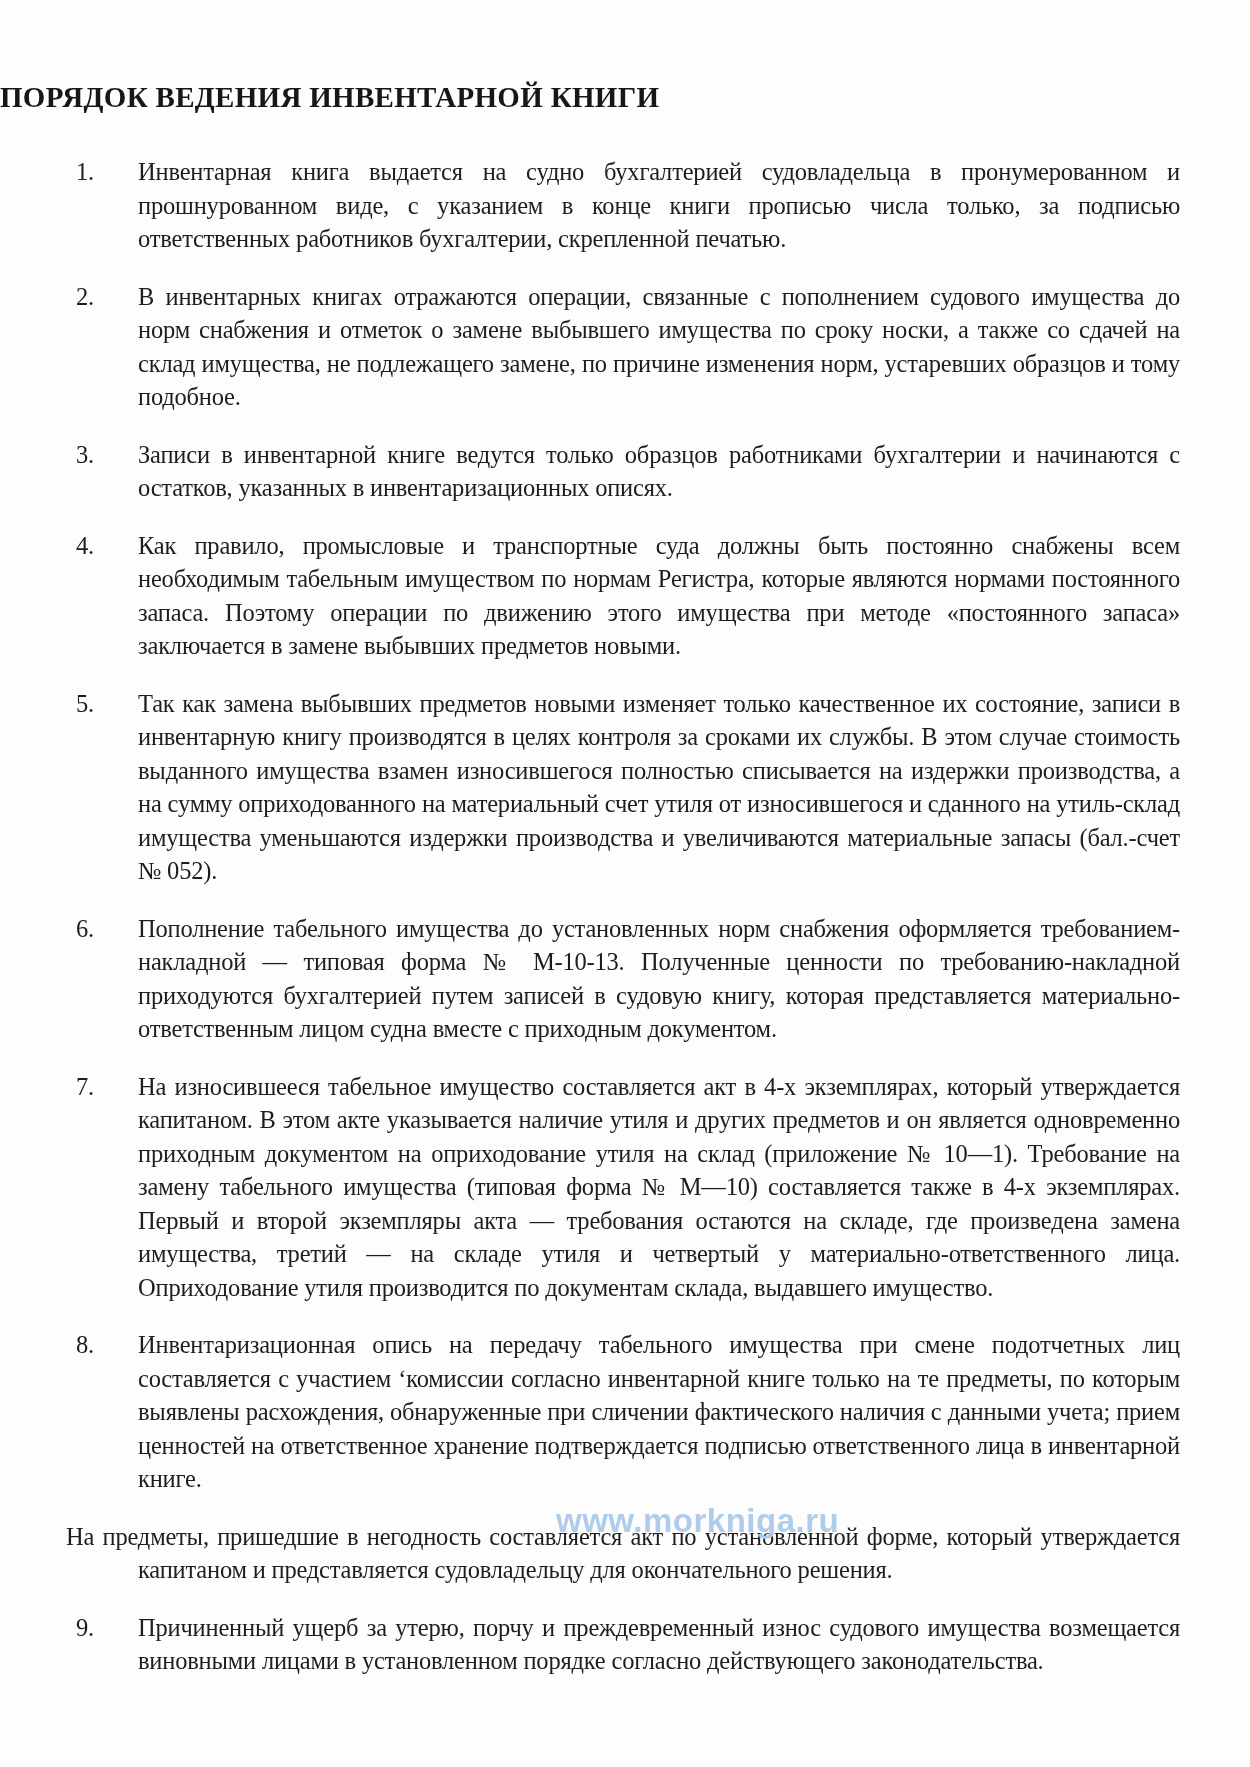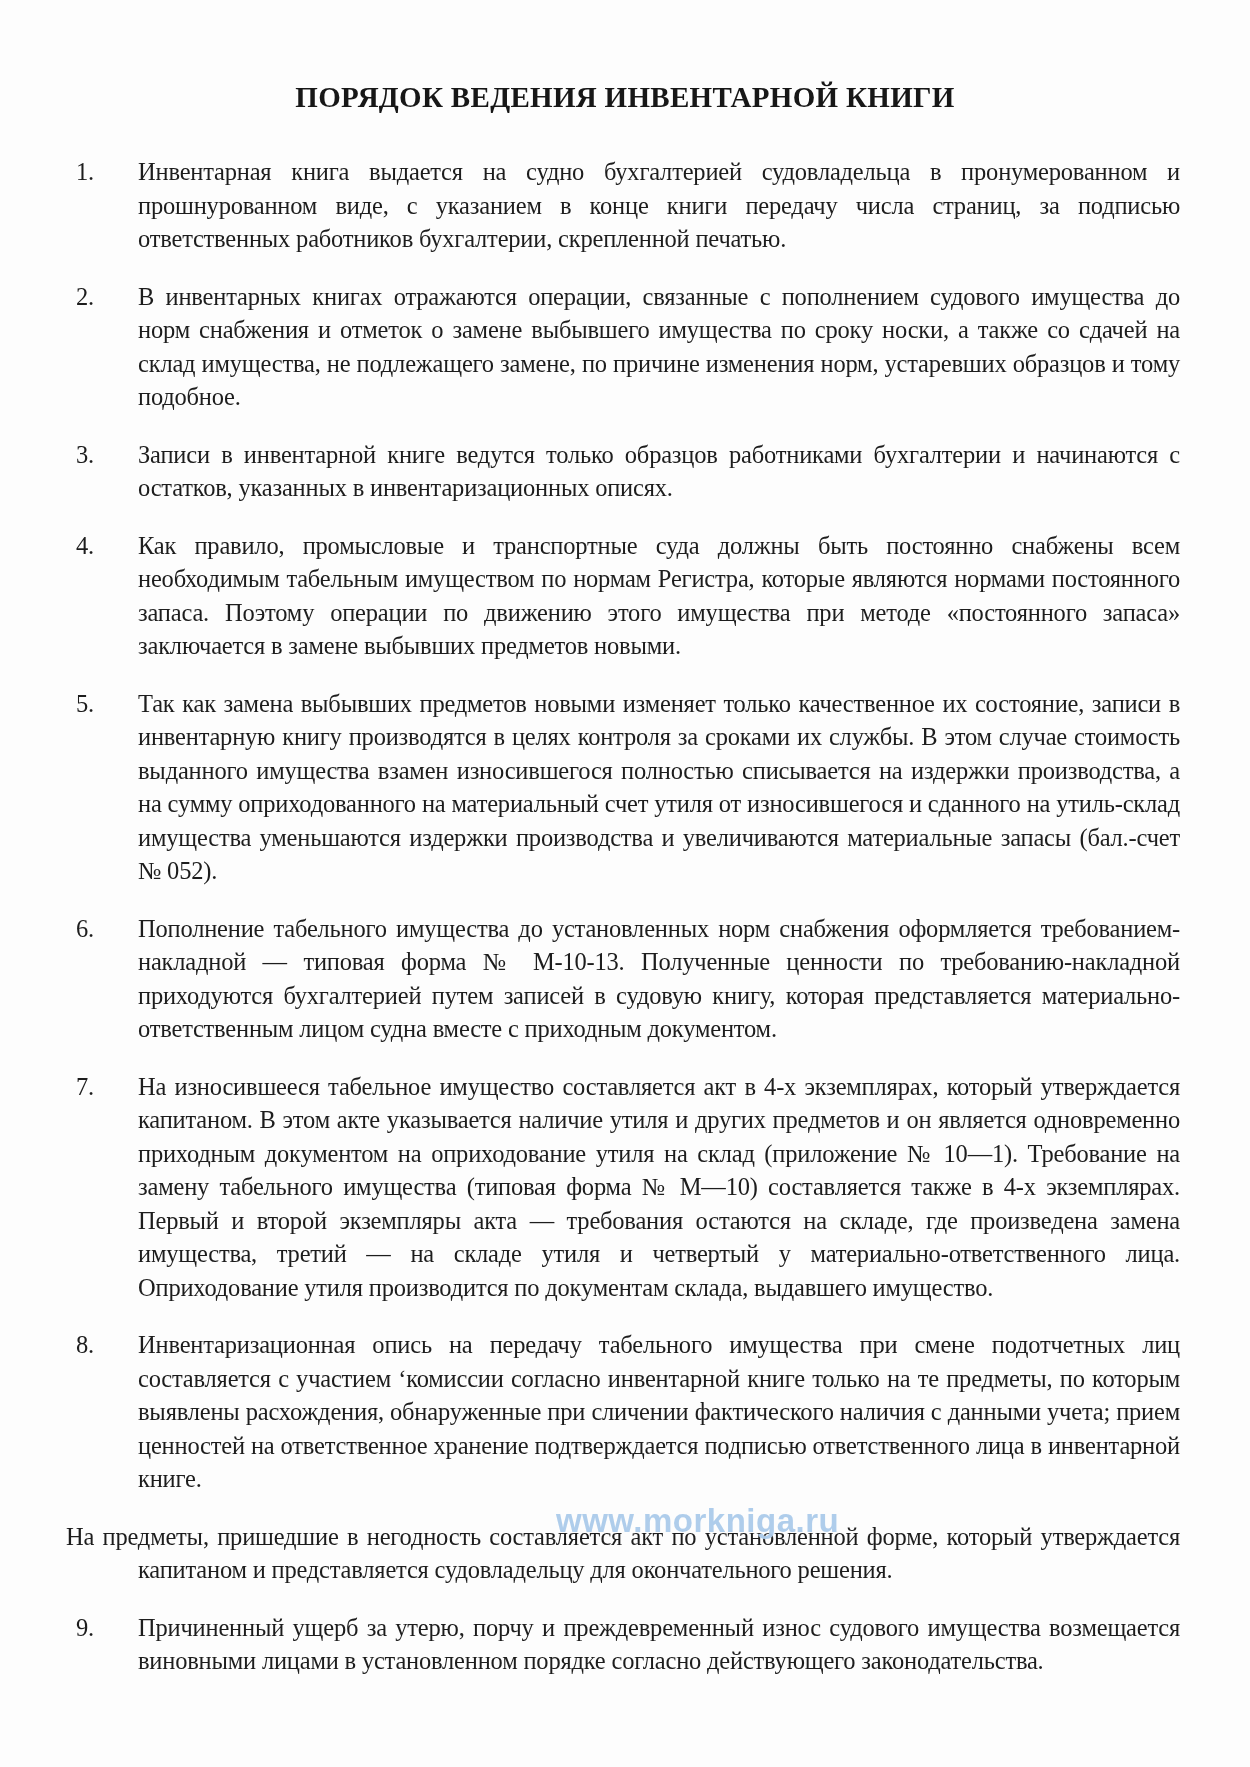--- a/index.html
+++ b/index.html
@@ -8,21 +8,21 @@
     width: 1250px;
     height: 1767px;
     background: #fdfdfd;
     box-sizing: border-box;
     padding-top: 60px;
     font-family: "Liberation Serif", serif;
     color: #1d1d1d;
     overflow: hidden;
   }
   .doc-title {
-    text-align: center;
+    text-align: left;
     font-size: 29px;
     font-weight: bold;
     line-height: 36px;
     letter-spacing: 0.3px;
     color: #171717;
   }
   .list {
     margin: 40px 70px 0 66px;
   }
   .item {
@@ -64,21 +64,21 @@
 <body>
 
 <div class="page">
 
   <h1 class="doc-title">ПОРЯДОК ВЕДЕНИЯ ИНВЕНТАРНОЙ КНИГИ</h1>
 
   <div class="list">
 
     <div class="item">
       <div class="num">1.</div>
-      <div class="txt">Инвентарная книга выдается на судно бухгалтерией судовладельца в пронумерованном и прошнурованном виде, с указанием в конце книги передачу числа страниц, за подписью ответственных работников бухгалтерии, скрепленной печатью.</div>
+      <div class="txt">Инвентарная книга выдается на судно бухгалтерией судовладельца в пронумерованном и прошнурованном виде, с указанием в конце книги прописью числа только, за подписью ответственных работников бухгалтерии, скрепленной печатью.</div>
     </div>
 
     <div class="item">
       <div class="num">2.</div>
       <div class="txt">В инвентарных книгах отражаются операции, связанные с пополнением судового имущества до норм снабжения и отметок о замене выбывшего имущества по сроку носки, а также со сдачей на склад имущества, не подлежащего замене, по причине изменения норм, устаревших образцов и тому подобное.</div>
     </div>
 
     <div class="item">
       <div class="num">3.</div>
       <div class="txt">Записи в инвентарной книге ведутся только образцов работниками бухгалтерии и начинаются с остатков, указанных в инвентаризационных описях.</div>

